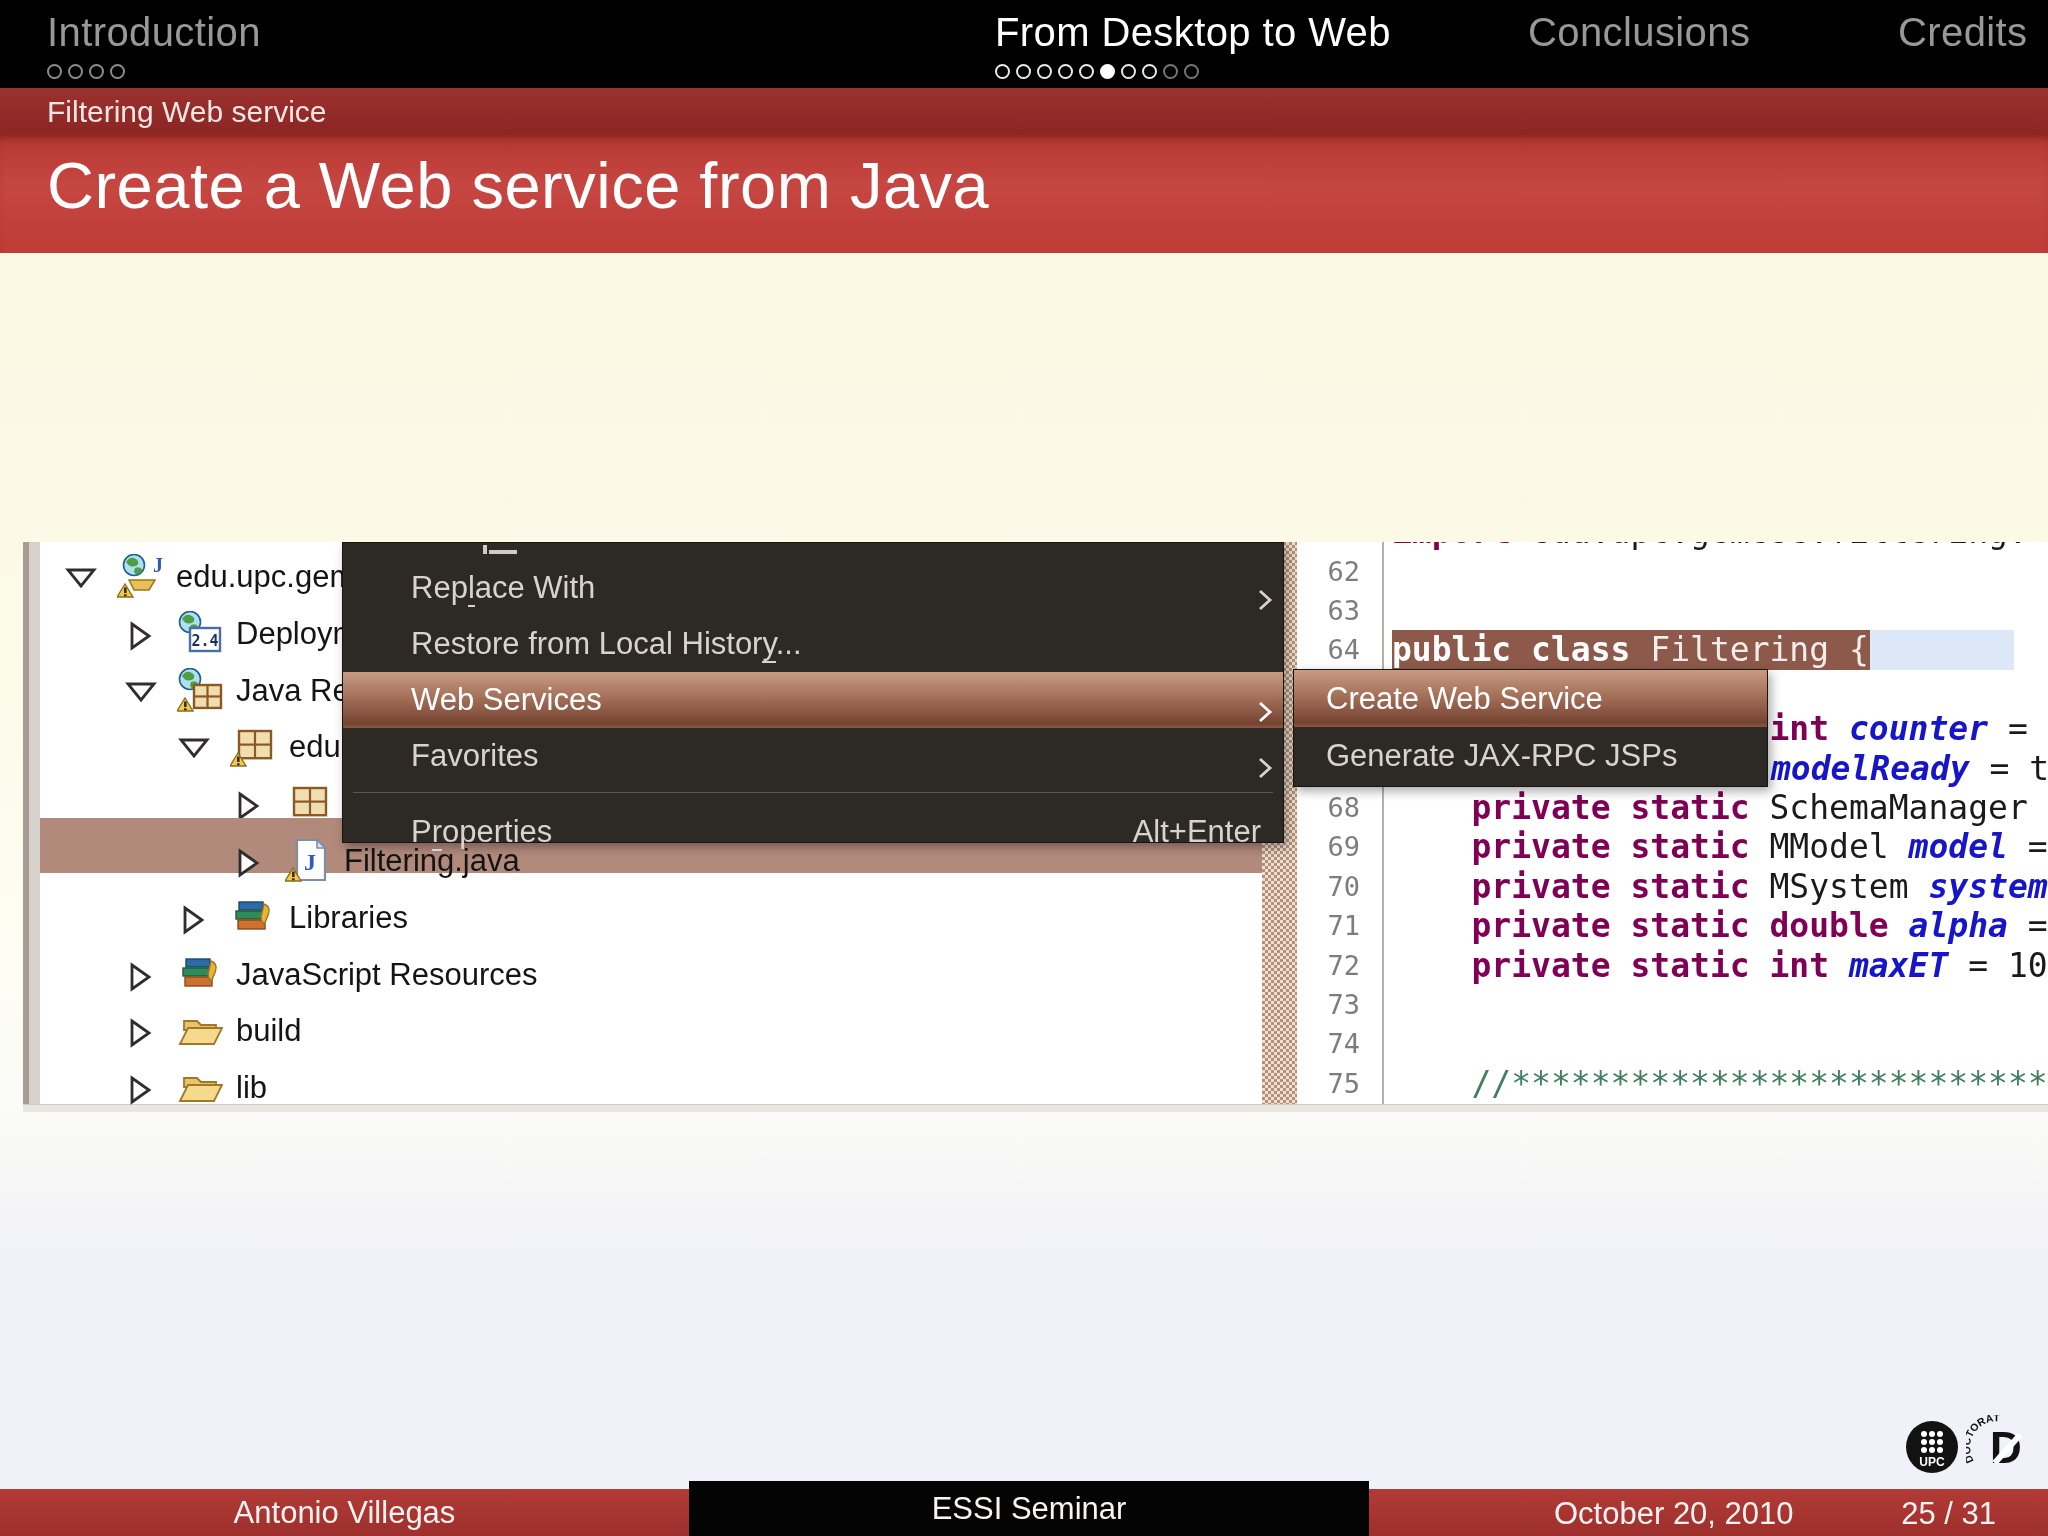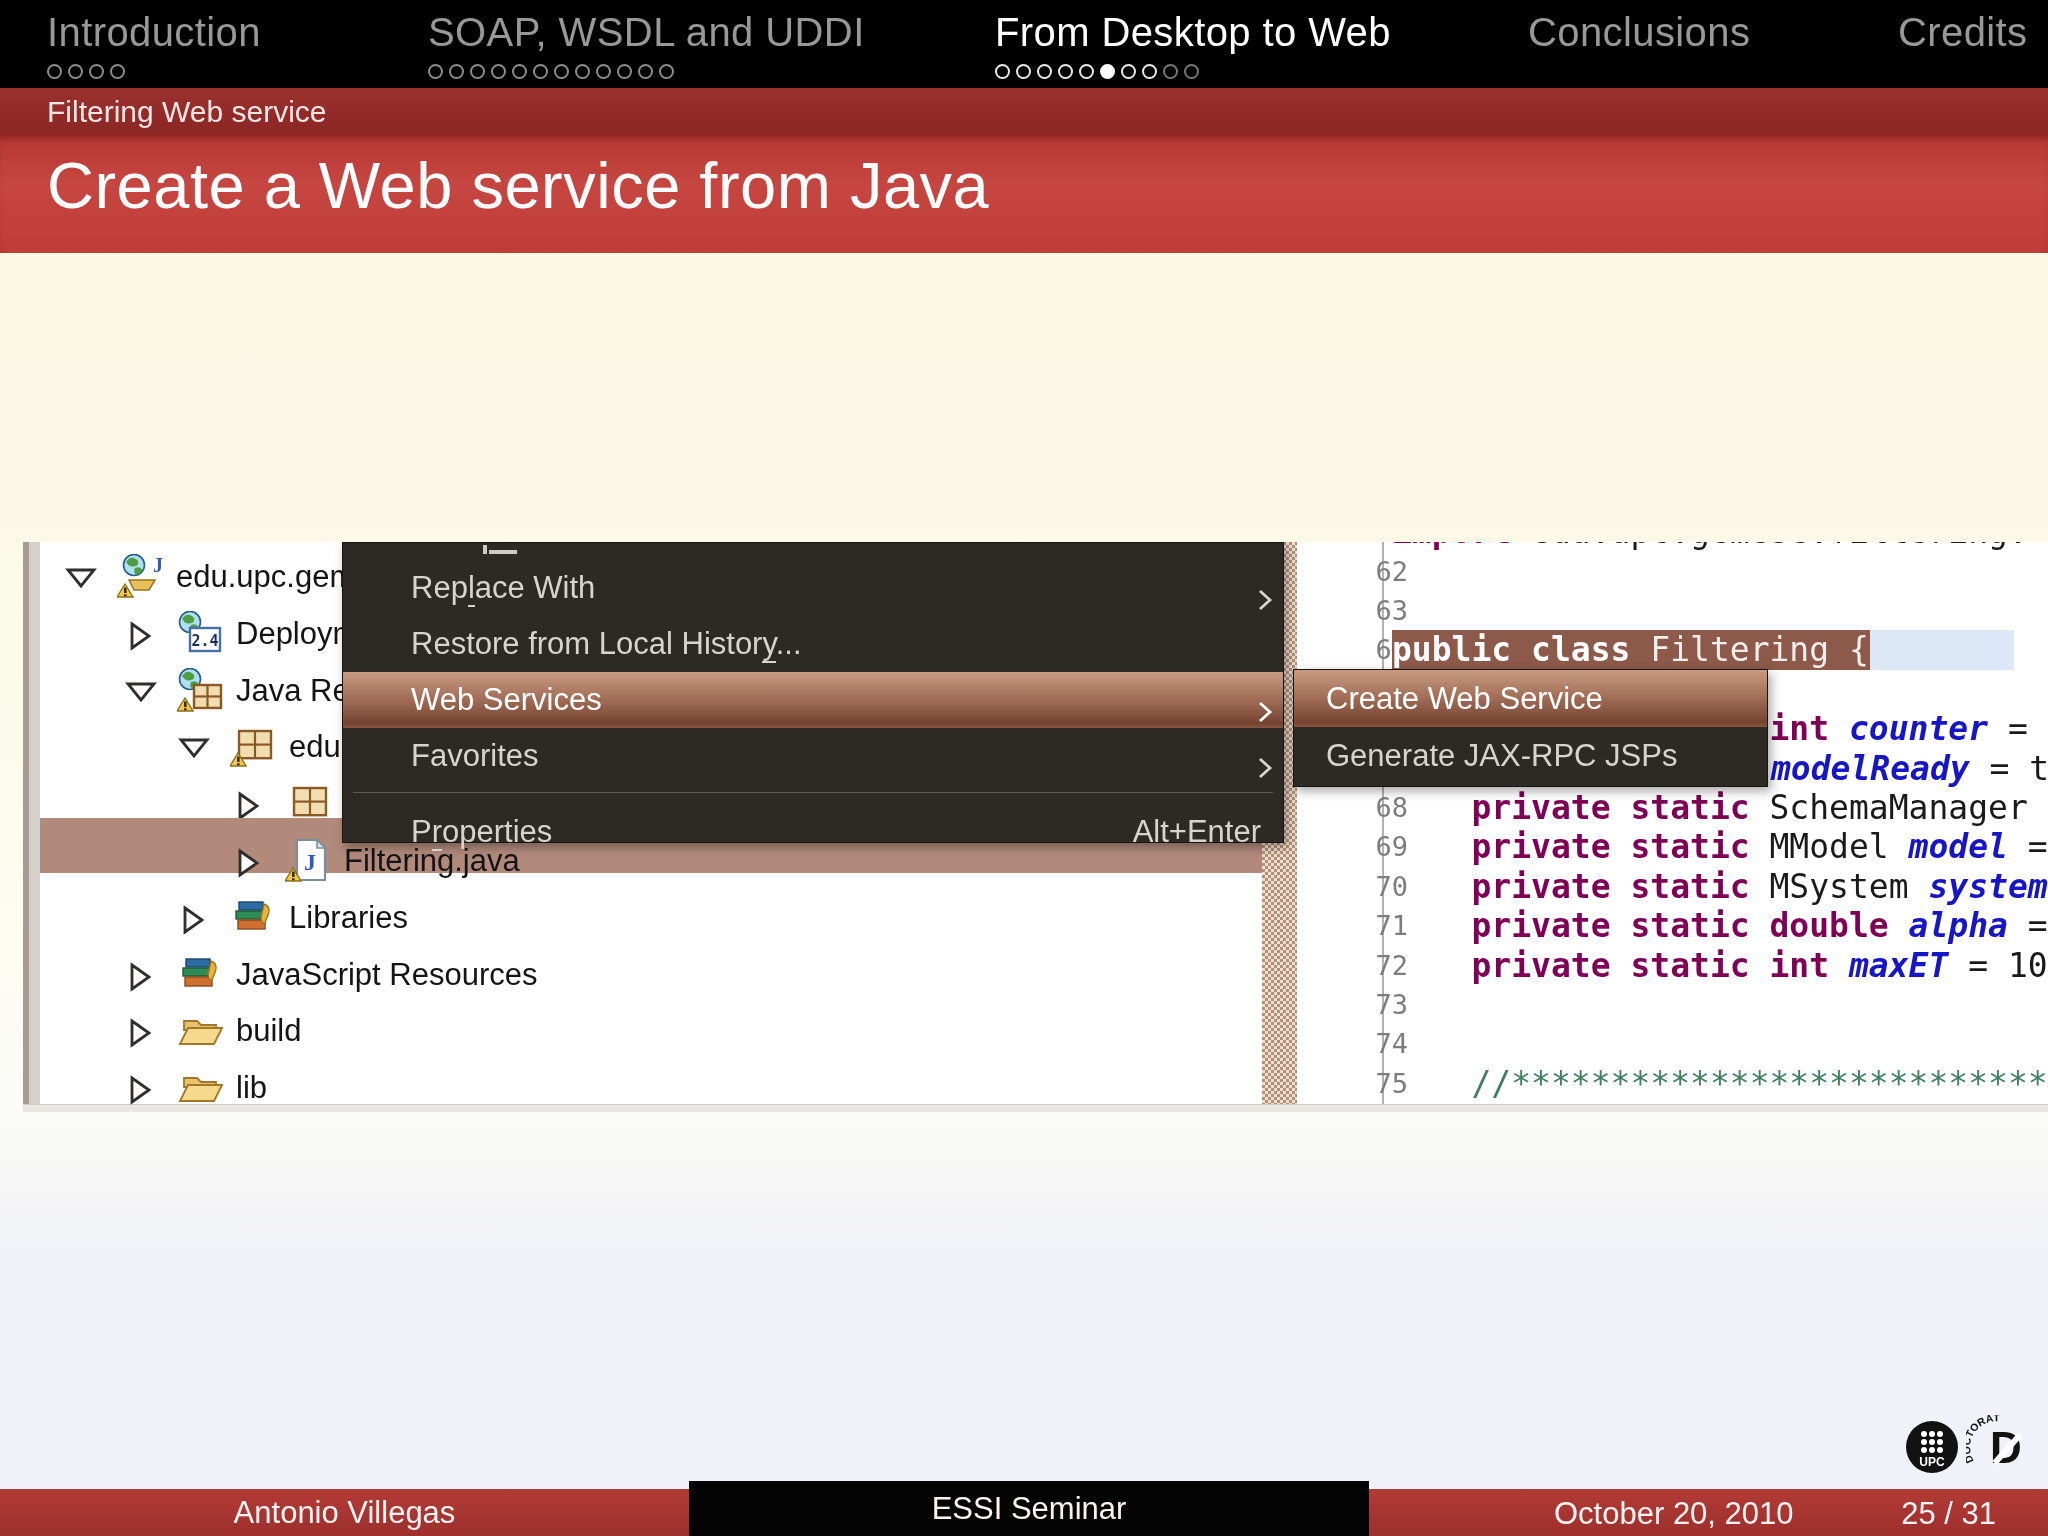--- a/index.html
+++ b/index.html
@@ -52,21 +52,21 @@
   .shortcut{position:absolute;right:22px;top:0;font-size:31px;color:#d8d4cd;}
   .cmenu-sep{position:absolute;left:10px;right:10px;height:1px;background:#5c574f;}
   .remnant{position:absolute;background:#d0ccc5;}
   .smenu{position:absolute;left:1270px;top:127px;width:475px;height:118px;background:#2d2a26;
     border:1px solid #17150f;box-sizing:border-box;box-shadow:3px 4px 10px rgba(0,0,0,.35);z-index:6;}
   .smenu-item{position:absolute;left:0;width:100%;height:57px;line-height:57px;
     padding-left:32px;box-sizing:border-box;font-size:31px;color:#d8d4cd;white-space:nowrap;}
   .smenu-item.hl{background:linear-gradient(180deg,#c99b83 0%,#a4705a 45%,#754431 92%,#8a5643 100%);color:#ffffff;}
   
   .lnum{position:absolute;left:1273px;width:64px;height:39px;line-height:39px;text-align:right;
-    font-family:"DejaVu Sans Mono",monospace;font-size:27px;color:#7d7d7d;padding-left:48px;}
+    font-family:"DejaVu Sans Mono",monospace;font-size:27px;color:#7d7d7d;}
   .code-line{position:absolute;height:39px;line-height:39px;white-space:pre;
     font-family:"DejaVu Sans Mono",monospace;font-size:33px;z-index:2;}
   .cs-keyword{color:#7f0055;font-weight:bold;}
   .cs-plain{color:#1a1a1a;}
   .cs-field{color:#1616c8;font-style:italic;font-weight:bold;}
   .cs-comment{color:#3f7f5f;}
   .cs-keyword-selected{color:#ffffff;font-weight:bold;}
   .cs-selected{color:#f4eeeb;}
   .sel-rect{position:absolute;background:#8d594a;z-index:1;}
   .curline-rect{position:absolute;background:#dce8f8;z-index:1;}
@@ -85,37 +85,20 @@
 </style>
 </head>
 <body>
 
 <div class="slide">
 
   <div class="topnav" id="topnav">
       <div class="nav-sec" style="left: 47px;">
         <div class="nav-label">Introduction</div>
         <div class="nav-dots">
-          <div class="dot"></div>
-          <div class="dot"></div>
-          <div class="dot"></div>
-          <div class="dot"></div>
-        </div>
-      </div>
-      <div class="nav-sec" style="left: 428px;">
-        <div class="nav-label">SOAP, WSDL and UDDI</div>
-        <div class="nav-dots">
-          <div class="dot"></div>
-          <div class="dot"></div>
-          <div class="dot"></div>
-          <div class="dot"></div>
-          <div class="dot"></div>
-          <div class="dot"></div>
-          <div class="dot"></div>
-          <div class="dot"></div>
           <div class="dot"></div>
           <div class="dot"></div>
           <div class="dot"></div>
           <div class="dot"></div>
         </div>
       </div>
       <div class="nav-sec active" style="left: 995px;">
         <div class="nav-label">From Desktop to Web</div>
         <div class="nav-dots">
           <div class="dot"></div>

